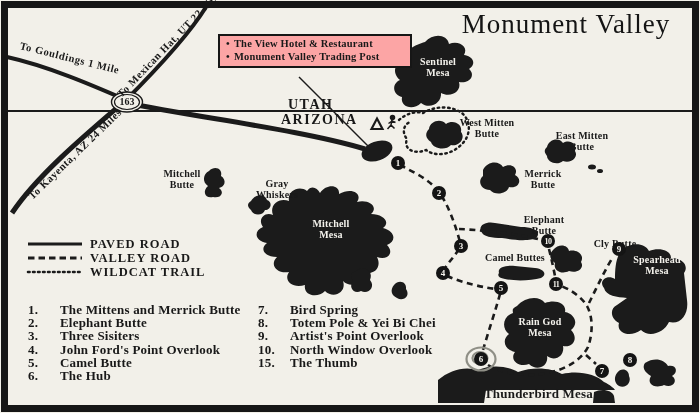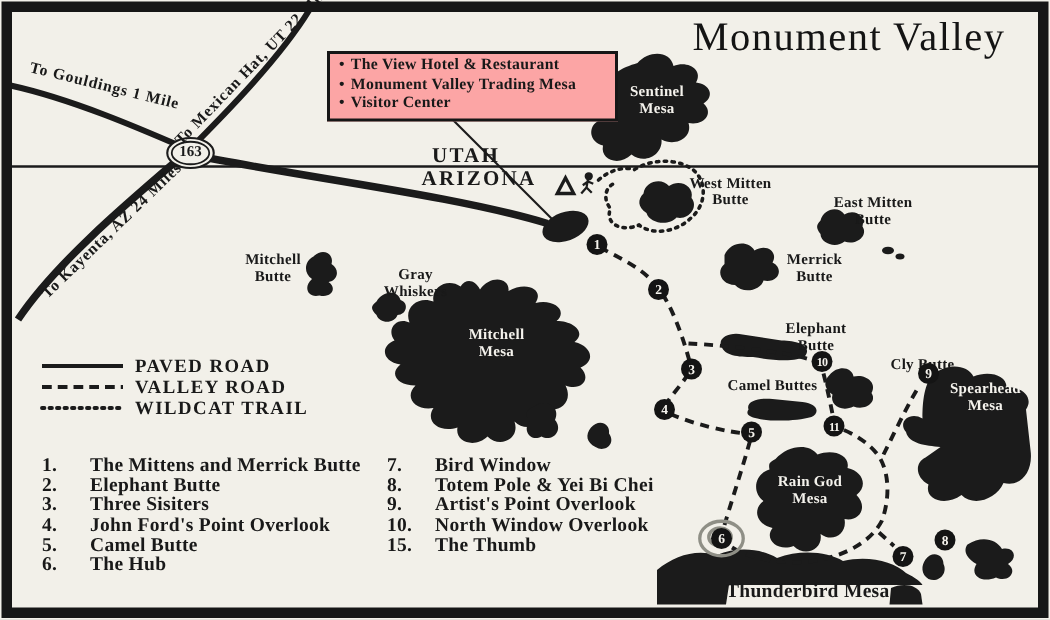--- a/index.html
+++ b/index.html
@@ -117,22 +117,21 @@
 
     <path d="M28,244 L82,244" stroke="#1b1b1b" stroke-width="2.8" fill="none"></path>
     <path d="M28,258 L82,258" stroke="#1b1b1b" stroke-width="2.8" fill="none" stroke-dasharray="6.5 4"></path>
     <path d="M28,272 L82,272" stroke="#1b1b1b" stroke-width="2.6" fill="none" stroke-dasharray="1.6 3.4" stroke-linecap="round"></path>
   </svg>
 
   <div class="abs title">Monument Valley</div>
 
   <div class="abs infobox">
     <div class="row"><span class="blt">•</span><span>The View Hotel &amp; Restaurant</span></div>
-    <div class="row"><span class="blt">•</span><span>Monument Valley Trading Mesa</span></div>
-    <div class="row"><span class="blt">•</span><span>Visitor Center</span></div>
+    <div class="row"><span class="blt">•</span><span>Monument Valley Trading Post</span></div>
   </div>
 
   <div class="abs roadlbl" style="left:20px;top:40px;transform:rotate(14deg);transform-origin:left center;">To Gouldings 1 Mile</div>
   <div class="abs roadlbl" style="left:119px;top:90px;transform:rotate(-46deg);transform-origin:left center;">To Mexican Hat, UT 22 Miles</div>
   <div class="abs roadlbl" style="left:30px;top:192px;transform:rotate(-44deg);transform-origin:left center;">To Kayenta, AZ 24 Miles</div>
   <div class="abs shieldtxt">163</div>
 
   <div class="abs statelbl" style="left:288px;top:97px;">UTAH</div>
   <div class="abs statelbl" style="left:281px;top:112px;">ARIZONA</div>
 
@@ -196,21 +195,21 @@
         <span class="ilabel">Camel Butte</span>
       </div>
     <div class="irow">
         <span class="inum">6.</span>
         <span class="ilabel">The Hub</span>
       </div>
   </div>
   <div class="abs indexcol" id="index-col2">
     <div class="irow">
         <span class="inum">7.</span>
-        <span class="ilabel">Bird Window</span>
+        <span class="ilabel">Bird Spring</span>
       </div>
     <div class="irow">
         <span class="inum">8.</span>
         <span class="ilabel">Totem Pole &amp; Yei Bi Chei</span>
       </div>
     <div class="irow">
         <span class="inum">9.</span>
         <span class="ilabel">Artist's Point Overlook</span>
       </div>
     <div class="irow">

